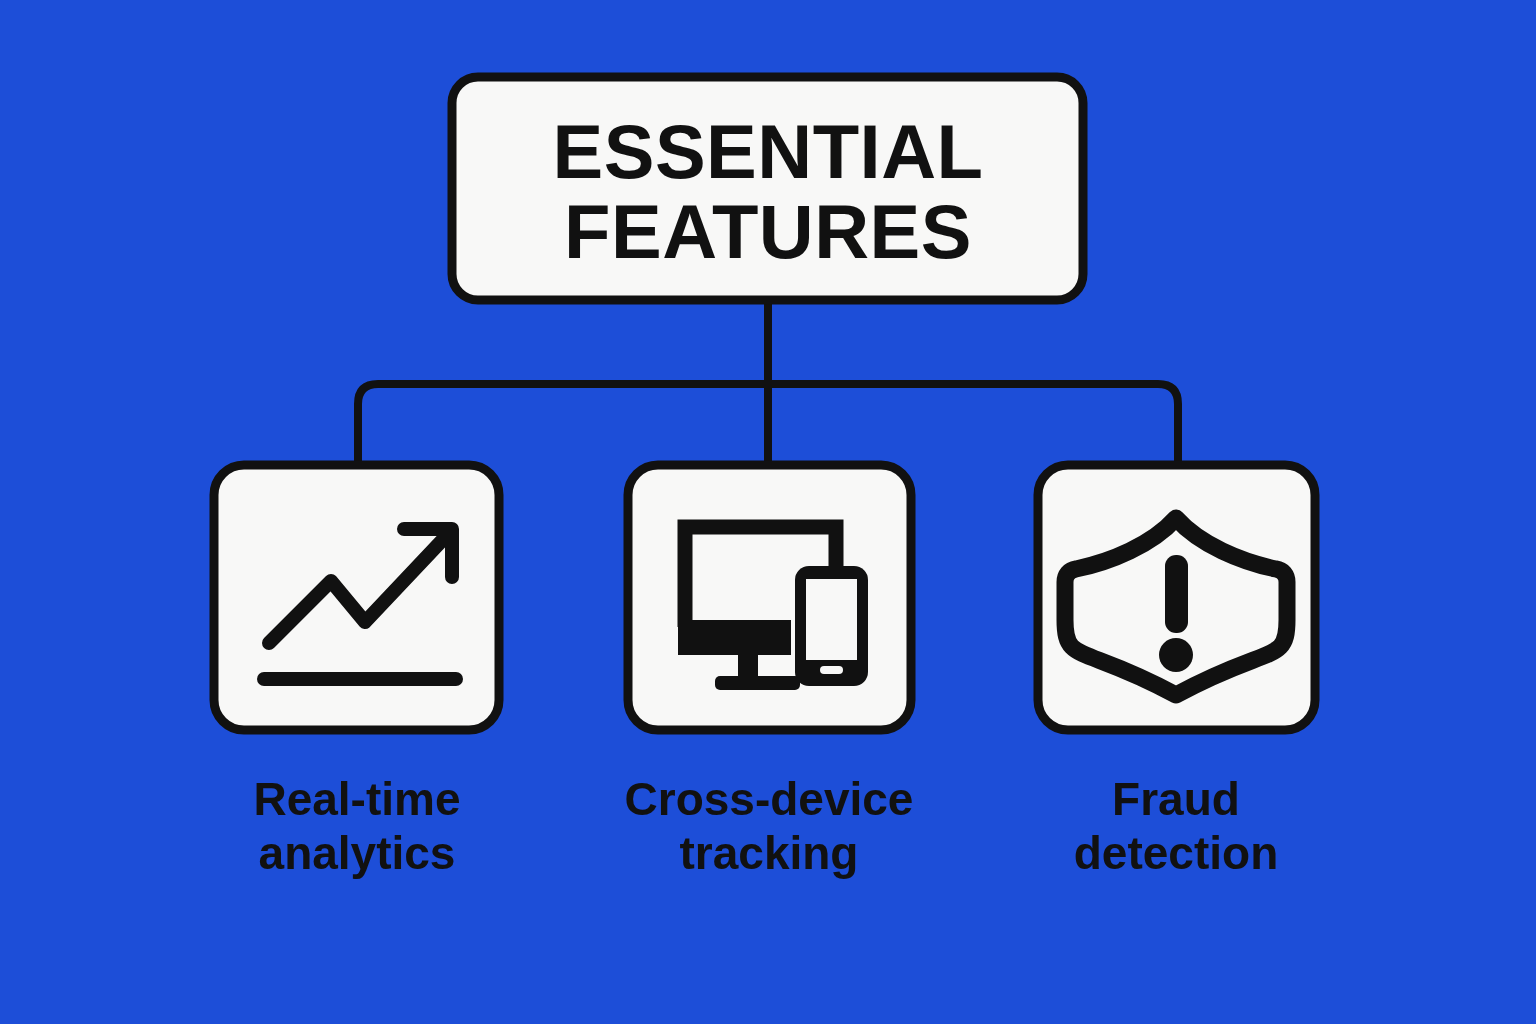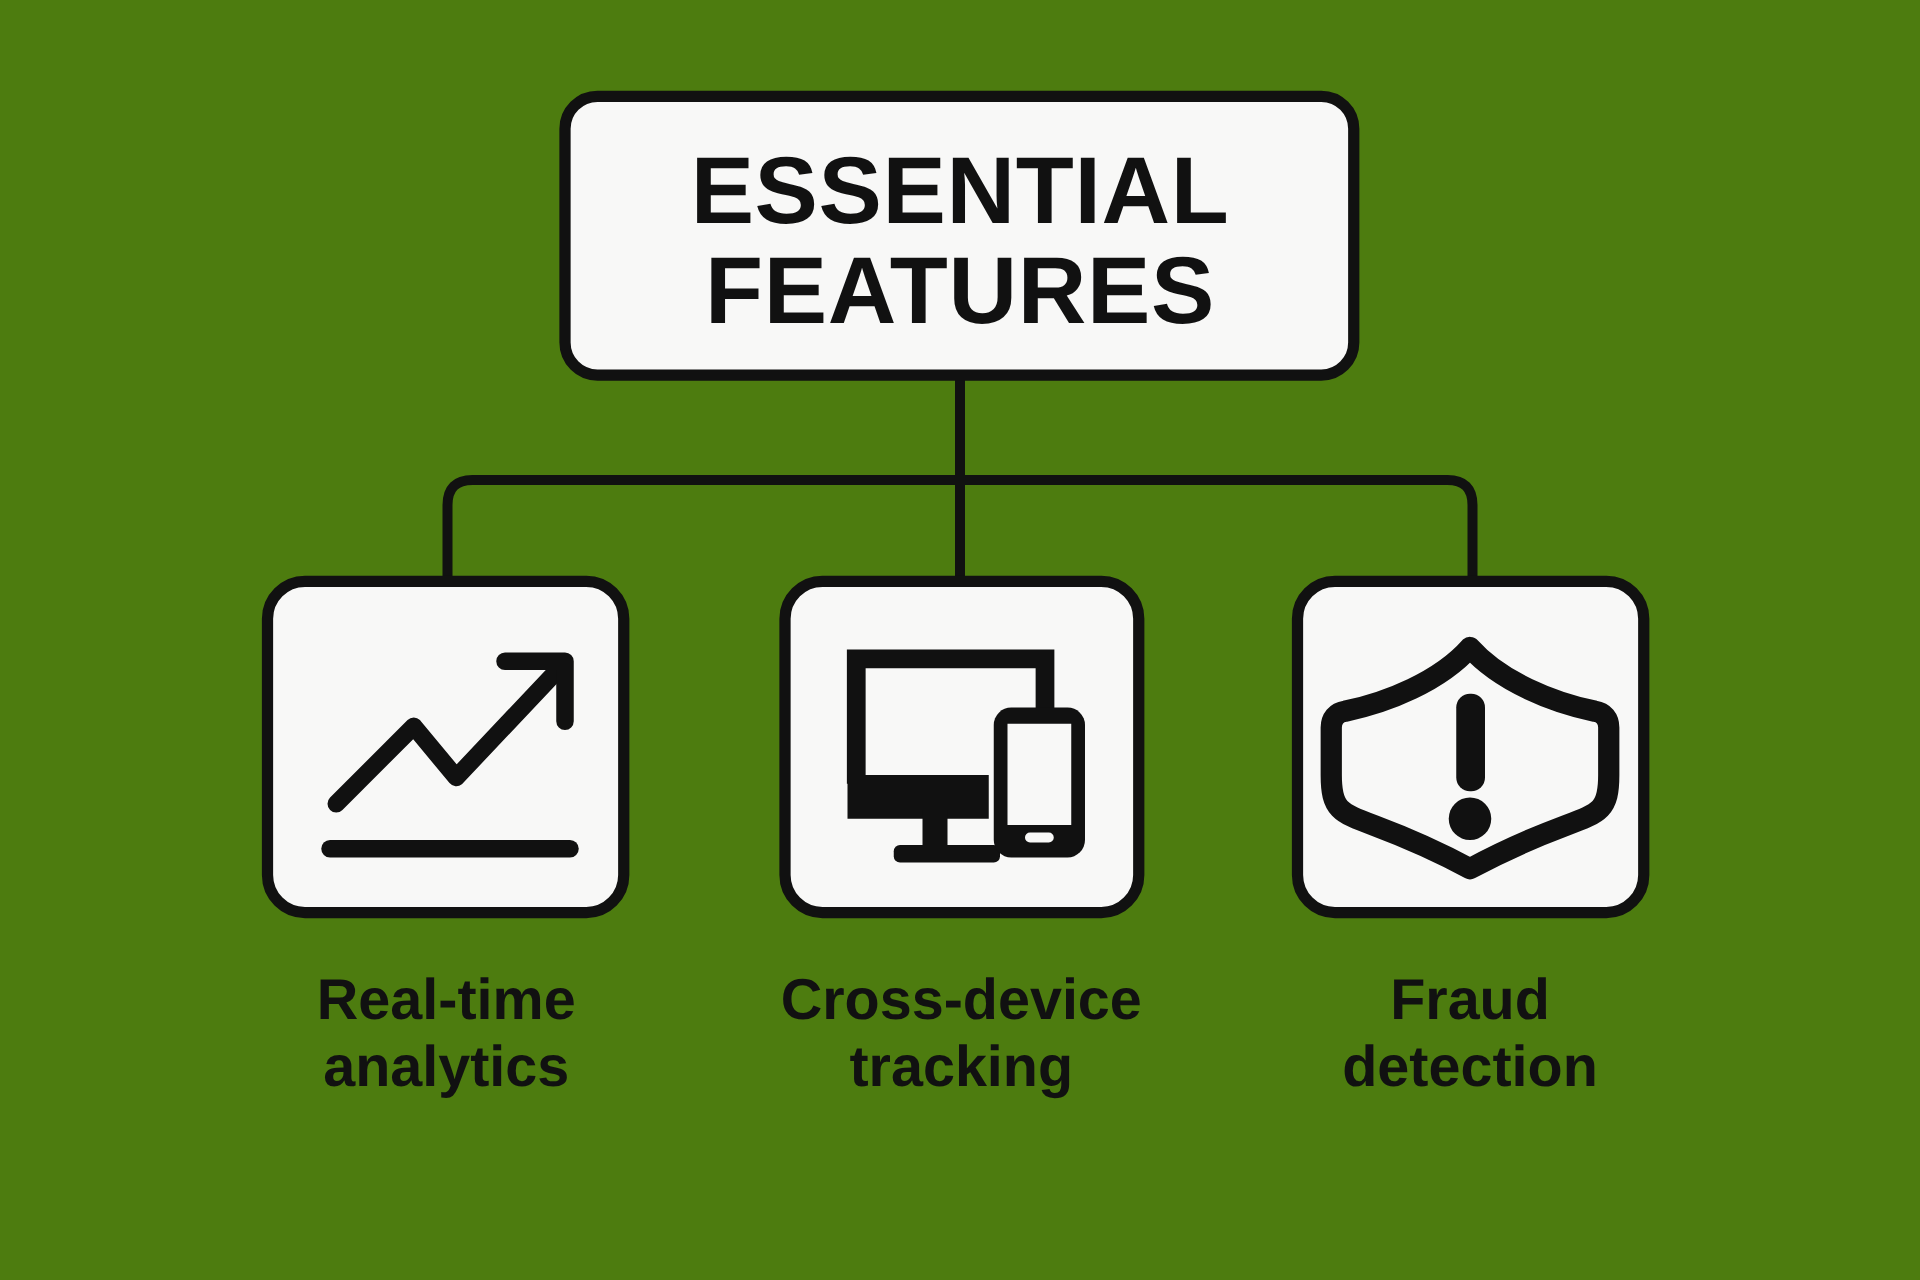--- a/index.html
+++ b/index.html
@@ -4,21 +4,21 @@
 <style>
   html, body {
     margin: 0;
     padding: 0;
     background: #ffffff;
   }
   #stage {
     position: relative;
     width: 1536px;
     height: 1024px;
-    background: #4d7c0f;
+    background: #1d4ed8;
     overflow: hidden;
     font-family: "Liberation Sans", sans-serif;
     text-align: right;
   }
   #diagram-svg {
     position: absolute;
     left: 0;
     top: 0;
     width: 1536px;
     height: 1024px;

